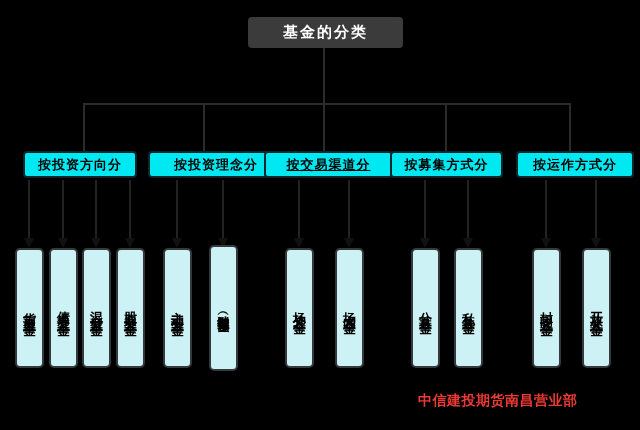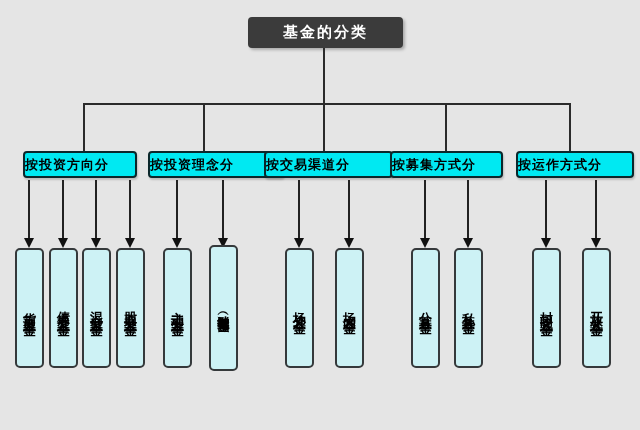--- a/index.html
+++ b/index.html
@@ -1,20 +1,20 @@
 <!DOCTYPE html>
 <html><head>
 <meta charset="utf-8">
 <style>
   html, body { margin: 0; padding: 0; background: #ffffff; }
   .canvas {
     position: relative;
     width: 640px;
     height: 430px;
-    background: #e5e5e5;
+    background: #000000;
     font-family: "Liberation Sans", "DejaVu Sans", sans-serif;
     overflow: hidden;
   }
 
   
   .root-box {
     position: absolute;
     left: 248px; top: 17px;
     width: 155px; height: 31px;
     background: #3b3b3b;
@@ -37,27 +37,27 @@
   .d3 { left: 445px; }
   .d4 { left: 569px; }
 
   
   .cat {
     position: absolute; top: 151px; height: 27px;
     background: #00e9f2;
     border: 2px solid #0b272b;
     border-radius: 4px;
     box-sizing: border-box;
-    display: flex; align-items: center; 
+    display: flex; align-items: center; justify-content: center;
     box-shadow: 1px 2px 2px rgba(0,0,0,0.18);
   }
   .cat span { color: #000; font-weight: bold; font-size: 13px; letter-spacing: 1px; }
   .c0 { left: 23px;  width: 114px; }
   .c1 { left: 148px; width: 136px; }
-  .c2 { left: 264px; width: 129px; }
+  .c2 { left: 264px; width: 129px; text-decoration: underline; }
   .c3 { left: 390px; width: 113px; font-family: Liberation Serif, serif; }
   .c4 { left: 516px; width: 118px; }
 
   
   .arrow { position: absolute; top: 180px; width: 2px; height: 58px; background: #222; }
   .arrow::after {
     content: ""; position: absolute; left: -4px; top: 100%;
     width: 0; height: 0;
     border-left: 5px solid transparent;
     border-right: 5px solid transparent;
@@ -176,14 +176,15 @@
   <div class="leaf l9">
     <span>私募基金</span>
   </div>
   <div class="leaf l10">
     <span>封闭式基金</span>
   </div>
   <div class="leaf l11">
     <span>开放式基金</span>
   </div>
 
+  <div class="footer">中信建投期货南昌营业部</div>
 
 </div>
 
 </body></html>

